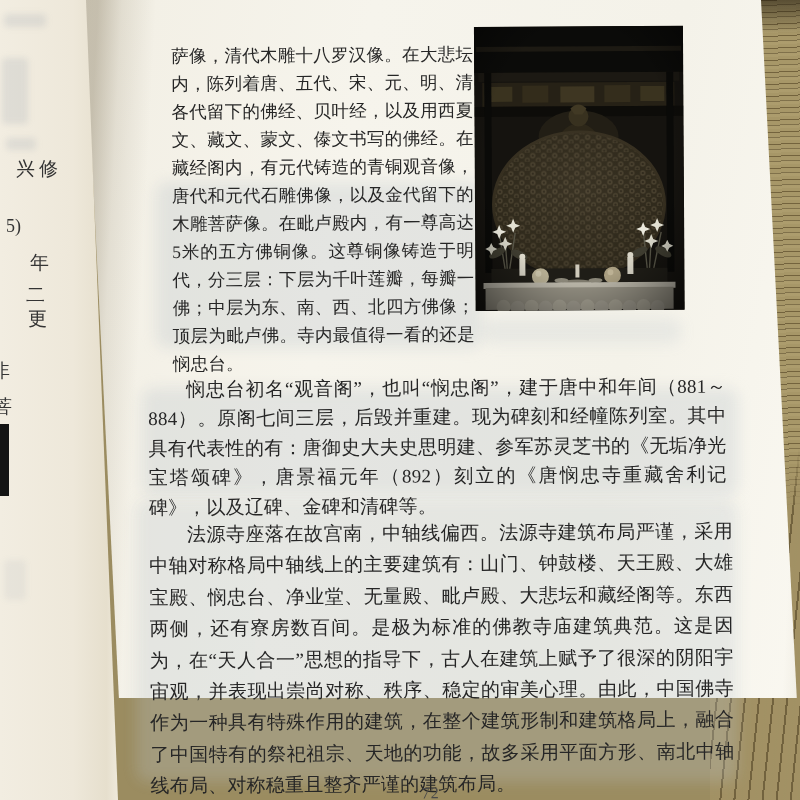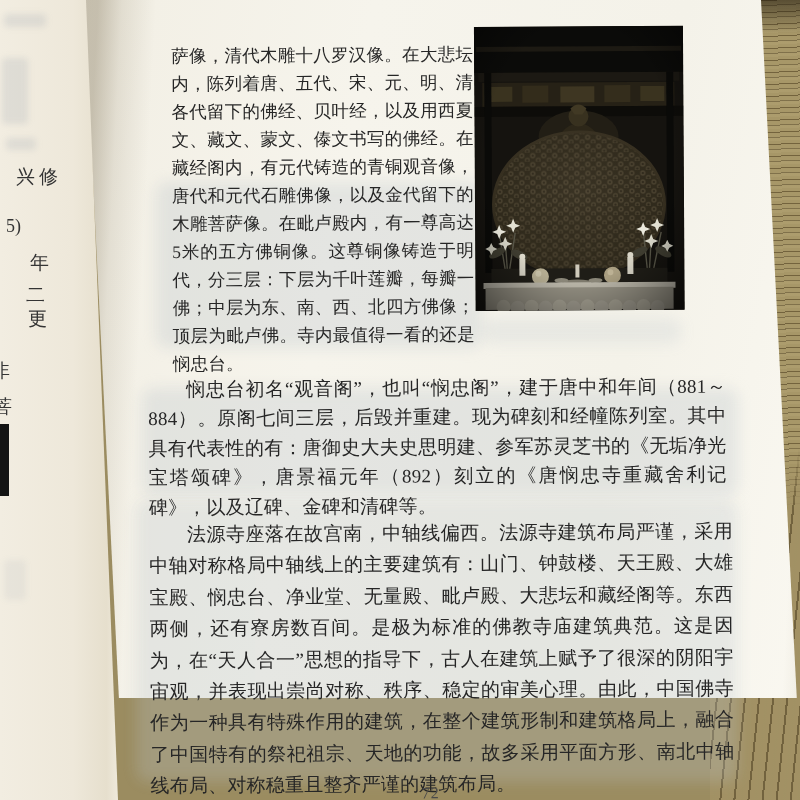--- a/index.html
+++ b/index.html
@@ -192,21 +192,21 @@
       </div>
     </div>
   </div>
 
   <div class="prev-page">
     <div class="ghost-blob" style="left:4px;top:14px;width:42px;height:13px;"></div>
     <div class="ghost-blob" style="left:2px;top:58px;width:26px;height:66px;"></div>
     <div class="ghost-blob" style="left:6px;top:138px;width:30px;height:12px;"></div>
     <div class="ghost-blob" style="left:4px;top:560px;width:22px;height:40px;opacity:.6;"></div>
 
-    <span class="frag" style="left:16px;top:164px;letter-spacing:4px;">兴修</span>
+    <span class="frag" style="left:16px;top:156px;letter-spacing:4px;">兴修</span>
     <span class="frag" style="left:6px;top:216px;font-size:18px;">5)</span>
     <span class="frag" style="left:30px;top:250px;">年</span>
     <span class="frag" style="left:26px;top:282px;">二</span>
     <span class="frag" style="left:28px;top:306px;">更</span>
     <span class="frag" style="left:-9px;top:358px;">非</span>
     <span class="frag" style="left:-7px;top:394px;">菩</span>
 
     <div class="prev-photo-edge"></div>
   </div>
 

